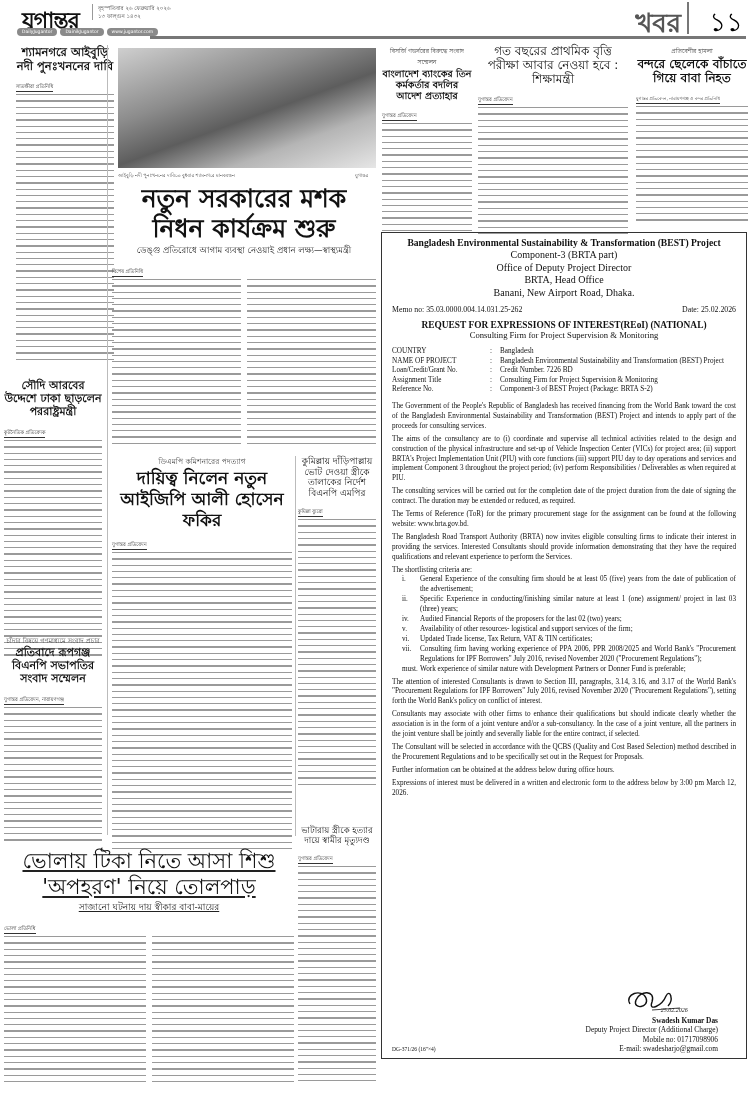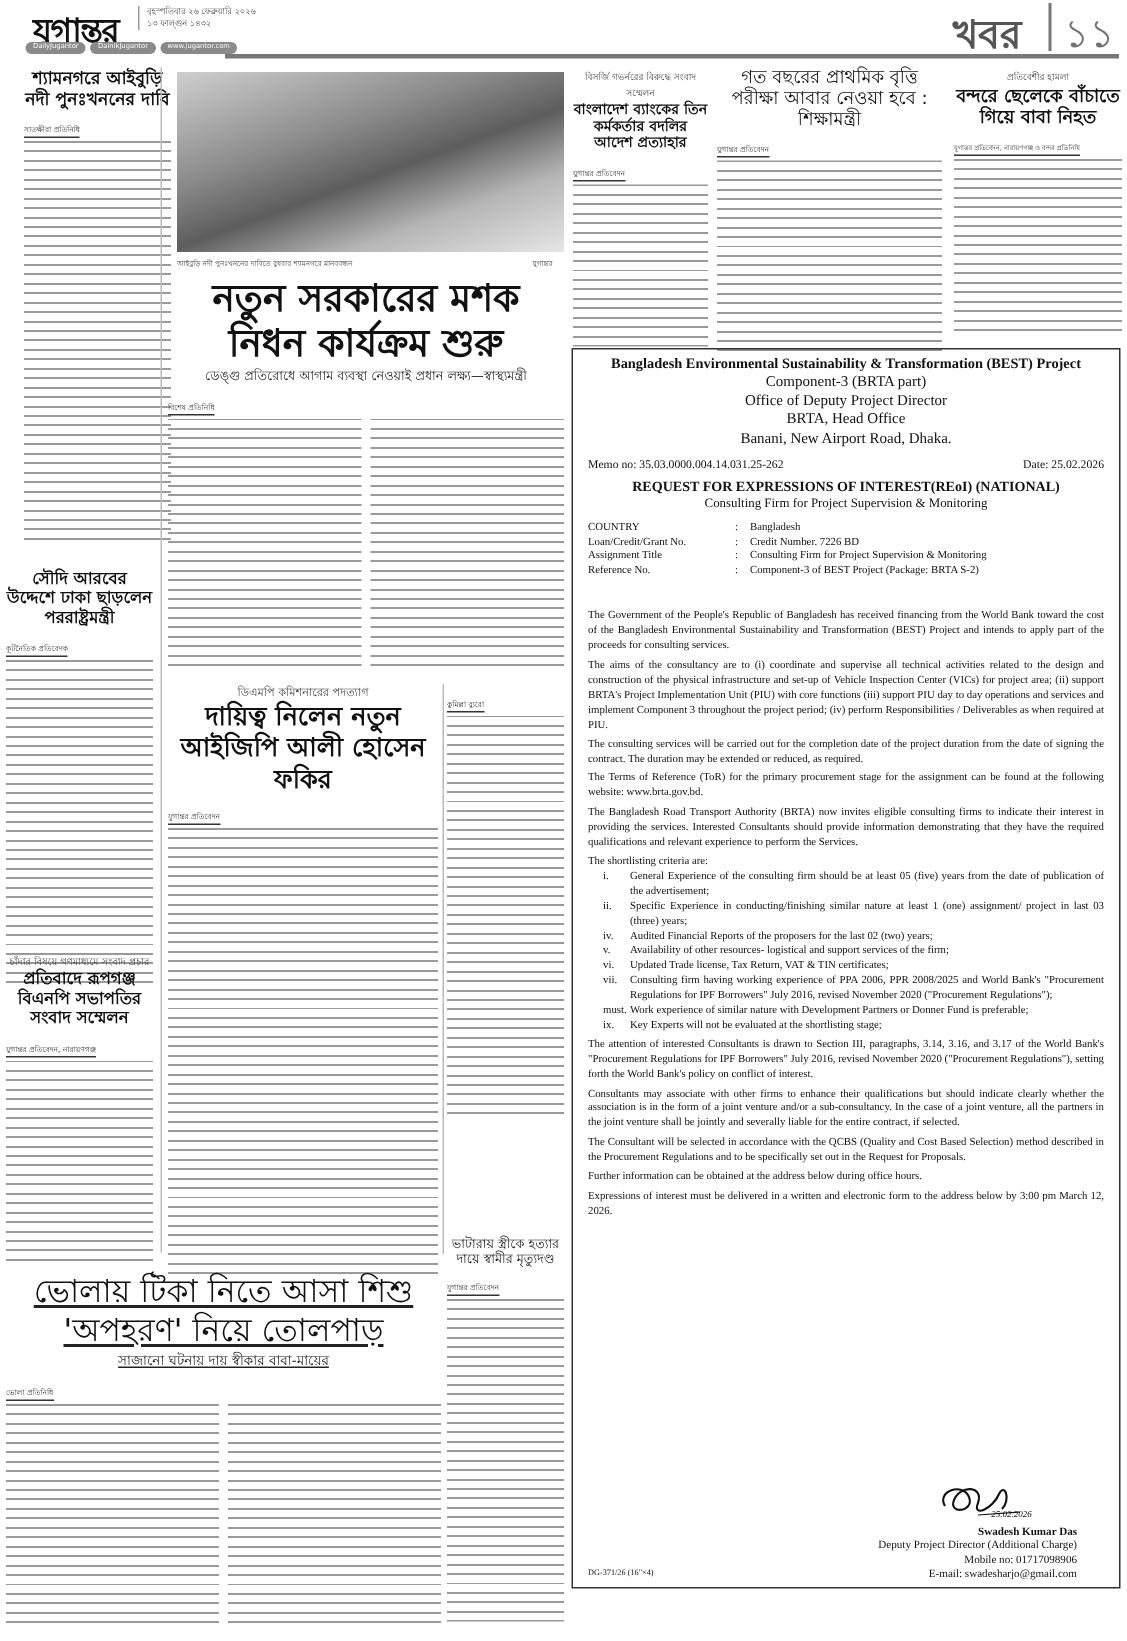--- a/index.html
+++ b/index.html
@@ -7,21 +7,21 @@
   body { font-family: "DejaVu Sans", sans-serif; color: #222; position: relative; }
 
   
   .masthead { position: absolute; left: 0; top: 0; width: 751px; height: 40px; }
   .logo { position: absolute; left: 22px; top: 3px; font-family: "DejaVu Serif", serif; font-weight: bold; font-size: 22px; color: #111; letter-spacing: -1px; }
   .date-box { position: absolute; left: 92px; top: 4px; border-left: 1px solid #999; padding-left: 5px; font-size: 5.5px; line-height: 8px; color: #444; }
   .social { position: absolute; left: 17px; top: 28px; display: flex; gap: 3px; }
   .social span { background: #8a8a8a; color: #fff; font-size: 4.5px; padding: 1px 5px; border-radius: 5px; height: 8px; line-height: 6px; }
   .rule { position: absolute; left: 150px; top: 36px; width: 596px; height: 3px; background: #777; }
   .section { position: absolute; right: 70px; top: 3px; font-size: 26px; font-weight: bold; color: #555; }
-  .pageno { position: absolute; right: 8px; top: 2px; font-size: 26px; color: #737373; border-left: 2px solid #777; padding-left: 8px; height: 32px; }
+  .pageno { position: absolute; right: 8px; top: 2px; font-size: 26px; color: #000000; border-left: 2px solid #777; padding-left: 20px; height: 32px; }
 
   .abs { position: absolute; }
   .hl { font-weight: bold; color: #111; text-align: center; line-height: 1.18; }
   .kicker { text-align: center; color: #444; }
   .byline { font-size: 5px; color: #333; border-bottom: 1px solid #333; display: inline-block; margin: 2px 0 2px 0; }
   .body-text { font-size: 4.6px; line-height: 6.3px; color: #555; text-align: justify; }
   .lines { background-image: repeating-linear-gradient(to bottom, #9a9a9a 0, #9a9a9a 1.3px, transparent 1.3px, transparent 6.3px); }
   .photo { background: linear-gradient(160deg, #cfcfcf 0%, #8c8c8c 35%, #5d5d5d 55%, #b5b5b5 75%, #e6e6e6 100%); }
   .caption { font-size: 4.8px; color: #444; }
 
@@ -125,20 +125,21 @@
 <div class="abs" style="left:112px;top:456px;width:180px;">
   <div class="kicker" style="font-size:7.5px;">ডিএমপি কমিশনারের পদত্যাগ</div>
   <div class="hl" style="font-size:17px;line-height:21px;">দায়িত্ব নিলেন নতুন আইজিপি আলী হোসেন ফকির</div>
   <div class="byline">যুগান্তর প্রতিবেদন</div>
   <div class="body-text lines" style="height:300px;"></div>
 </div>
 
 <div class="vrule" style="left:295px;top:456px;height:380px;"></div>
 
 <div class="abs" style="left:298px;top:456px;width:78px;">
+  <div class="hl" style="font-size:9px;font-weight:normal;">কুমিল্লায় দাঁড়িপাল্লায় ভোট দেওয়া স্ত্রীকে তালাকের নির্দেশ বিএনপি এমপির</div>
   <div class="byline">কুমিল্লা ব্যুরো</div>
   <div class="body-text lines" style="height:270px;"></div>
 </div>
 
 <div class="abs" style="left:298px;top:825px;width:78px;">
   <div class="hl" style="font-size:8.5px;font-weight:normal;">ভাটারায় স্ত্রীকে হত্যার দায়ে স্বামীর মৃত্যুদণ্ড</div>
   <div class="byline">যুগান্তর প্রতিবেদন</div>
   <div class="body-text lines" style="height:215px;"></div>
 </div>
 
@@ -165,37 +166,42 @@
   <div class="center reoi">REQUEST FOR EXPRESSIONS OF INTEREST(REoI) (NATIONAL)</div>
   <div class="center sub">Consulting Firm for Project Supervision &amp; Monitoring</div>
   <table>
     <tbody>
         <tr>
           <td class="k">COUNTRY</td>
           <td class="c">:</td>
           <td>Bangladesh</td>
         </tr>
     <tr>
+          <td class="k">NAME OF PROJECT</td>
+          <td class="c">:</td>
+          <td>Bangladesh Environmental Sustainability and Transformation (BEST) Project</td>
+        </tr>
+    <tr>
           <td class="k">Loan/Credit/Grant No.</td>
           <td class="c">:</td>
           <td>Credit Number. 7226 BD</td>
         </tr>
     <tr>
           <td class="k">Assignment Title</td>
           <td class="c">:</td>
           <td>Consulting Firm for Project Supervision &amp; Monitoring</td>
         </tr>
     <tr>
           <td class="k">Reference No.</td>
           <td class="c">:</td>
           <td>Component-3 of BEST Project (Package: BRTA S-2)</td>
         </tr>
   </tbody>
     </table>
-  <p style="margin-top:21px;">The Government of the People's Republic of Bangladesh has received financing from the World Bank toward the cost of the Bangladesh Environmental Sustainability and Transformation (BEST) Project and intends to apply part of the proceeds for consulting services.</p>
+  <p style="margin-top:7px;">The Government of the People's Republic of Bangladesh has received financing from the World Bank toward the cost of the Bangladesh Environmental Sustainability and Transformation (BEST) Project and intends to apply part of the proceeds for consulting services.</p>
   <p>The aims of the consultancy are to (i) coordinate and supervise all technical activities related to the design and construction of the physical infrastructure and set-up of Vehicle Inspection Center (VICs) for project area; (ii) support BRTA's Project Implementation Unit (PIU) with core functions (iii) support PIU day to day operations and services and implement Component 3 throughout the project period; (iv) perform Responsibilities / Deliverables as when required at PIU.</p>
   <p>The consulting services will be carried out for the completion date of the project duration from the date of signing the contract. The duration may be extended or reduced, as required.</p>
   <p>The Terms of Reference (ToR) for the primary procurement stage for the assignment can be found at the following website: www.brta.gov.bd.</p>
   <p>The Bangladesh Road Transport Authority (BRTA) now invites eligible consulting firms to indicate their interest in providing the services. Interested Consultants should provide information demonstrating that they have the required qualifications and relevant experience to perform the Services.</p>
   <p>The shortlisting criteria are:</p>
   <ol>
     <li>
         <span class="n">i.</span>
         <span>General Experience of the consulting firm should be at least 05 (five) years from the date of publication of the advertisement;</span>
       </li>
@@ -215,24 +221,20 @@
         <span class="n">vi.</span>
         <span>Updated Trade license, Tax Return, VAT &amp; TIN certificates;</span>
       </li>
     <li>
         <span class="n">vii.</span>
         <span>Consulting firm having working experience of PPA 2006, PPR 2008/2025 and World Bank's "Procurement Regulations for IPF Borrowers" July 2016, revised November 2020 ("Procurement Regulations");</span>
       </li>
     <li>
         <span class="n">must.</span>
         <span>Work experience of similar nature with Development Partners or Donner Fund is preferable;</span>
-      </li>
-    <li>
-        <span class="n">ix.</span>
-        <span>Key Experts will not be evaluated at the shortlisting stage;</span>
       </li>
   </ol>
   <p>The attention of interested Consultants is drawn to Section III, paragraphs, 3.14, 3.16, and 3.17 of the World Bank's "Procurement Regulations for IPF Borrowers" July 2016, revised November 2020 ("Procurement Regulations"), setting forth the World Bank's policy on conflict of interest.</p>
   <p>Consultants may associate with other firms to enhance their qualifications but should indicate clearly whether the association is in the form of a joint venture and/or a sub-consultancy. In the case of a joint venture, all the partners in the joint venture shall be jointly and severally liable for the entire contract, if selected.</p>
   <p>The Consultant will be selected in accordance with the QCBS (Quality and Cost Based Selection) method described in the Procurement Regulations and to be specifically set out in the Request for Proposals.</p>
   <p>Further information can be obtained at the address below during office hours.</p>
   <p>Expressions of interest must be delivered in a written and electronic form to the address below by 3:00 pm March 12, 2026.</p>
 
   <div class="sig">
     <div class="scribble">

